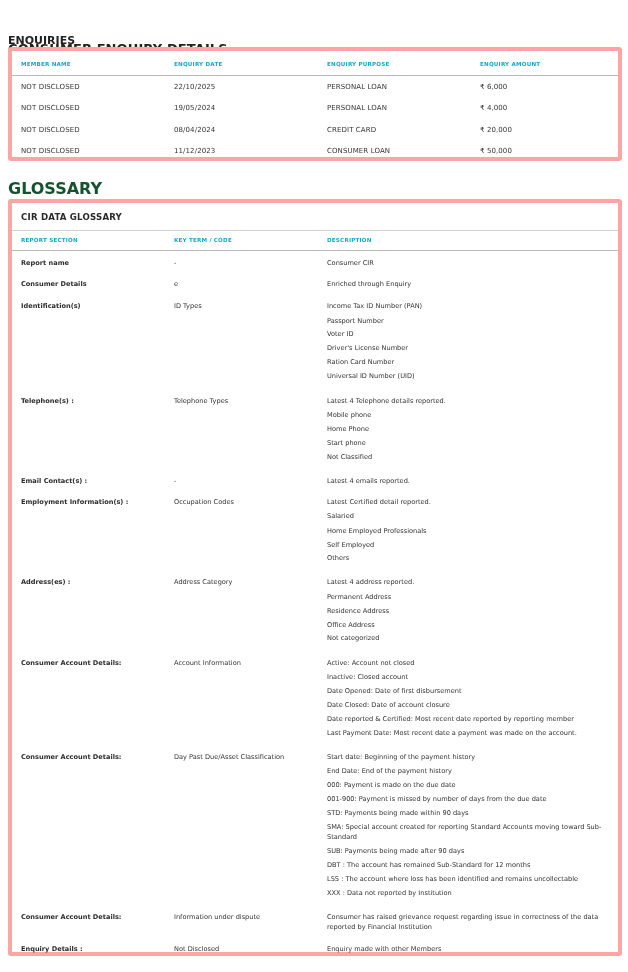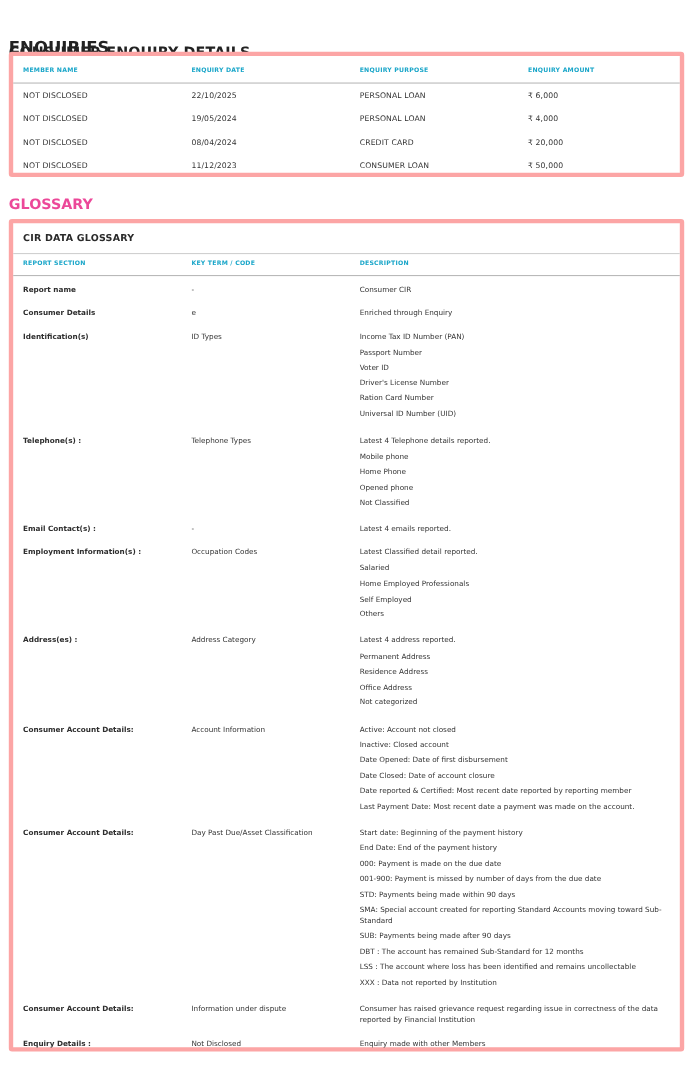--- a/index.html
+++ b/index.html
@@ -1,21 +1,21 @@
 <!DOCTYPE html>
 <html><head>
   <meta charset="utf-8">
   <style>
     * { box-sizing: border-box; margin: 0; padding: 0; }
     html, body { width: 628px; height: 972px; background: #ffffff; overflow: hidden; }
     body { font-family: "DejaVu Sans", "Liberation Sans", sans-serif; color: #2b2b2b; position: relative; }
 
     .page-title { position: absolute; left: 8px; top: 5px; font-size: 13px; font-weight: bold; color: #222; letter-spacing: 0.1px; margin-top: 36px; }
-    .section-sub { position: absolute; left: 8px; top: 34px; font-size: 15px; font-weight: bold; color: #222; }
-    .section-h { position: absolute; left: 8px; top: 179px; font-size: 13px; font-weight: bold; color: #ec4899; }
+    .section-sub { position: absolute; left: 8px; top: 34px; font-size: 11px; font-weight: bold; color: #222; }
+    .section-h { position: absolute; left: 8px; top: 179px; font-size: 16px; font-weight: bold; color: #14532d; }
 
     .card { position: absolute; left: 8px; width: 614px; border: 4px solid #fca5a5; border-radius: 3px; background: #fff; }
     .enq-card { top: 47px; height: 114px; }
     .glos-card { top: 199px; height: 757px; }
 
     .cols { position: absolute; left: 0; right: 0; }
     .c { position: absolute; white-space: nowrap; }
     .c1 { left: 9px; }
     .c2 { left: 162px; }
     .c3 { left: 315px; }
@@ -108,34 +108,34 @@
     <span class="ds-item" style="top:56px">Ration Card Number</span>
     <span class="ds-item" style="top:70px">Universal ID Number (UID)</span>
   </div>
 
   <div class="cols" style="top:194px;">
     <span class="c c1 rs">Telephone(s) :</span>
     <span class="c c2 kt">Telephone Types</span>
     <span class="ds-item" style="top:0">Latest 4 Telephone details reported.</span>
     <span class="ds-item" style="top:14px">Mobile phone</span>
     <span class="ds-item" style="top:28px">Home Phone</span>
-    <span class="ds-item" style="top:42px">Opened phone</span>
+    <span class="ds-item" style="top:42px">Start phone</span>
     <span class="ds-item" style="top:56px">Not Classified</span>
   </div>
 
   <div class="cols" style="top:274px;">
     <span class="c c1 rs">Email Contact(s) :</span>
     <span class="c c2 kt">-</span>
     <span class="ds-item" style="top:0">Latest 4 emails reported.</span>
   </div>
 
   <div class="cols" style="top:295px;">
     <span class="c c1 rs">Employment Information(s) :</span>
     <span class="c c2 kt">Occupation Codes</span>
-    <span class="ds-item" style="top:0">Latest Classified detail reported.</span>
+    <span class="ds-item" style="top:0">Latest Certified detail reported.</span>
     <span class="ds-item" style="top:14px">Salaried</span>
     <span class="ds-item" style="top:29px">Home Employed Professionals</span>
     <span class="ds-item" style="top:43px">Self Employed</span>
     <span class="ds-item" style="top:56px">Others</span>
   </div>
 
   <div class="cols" style="top:375px;">
     <span class="c c1 rs">Address(es) :</span>
     <span class="c c2 kt">Address Category</span>
     <span class="ds-item" style="top:0">Latest 4 address reported.</span>

